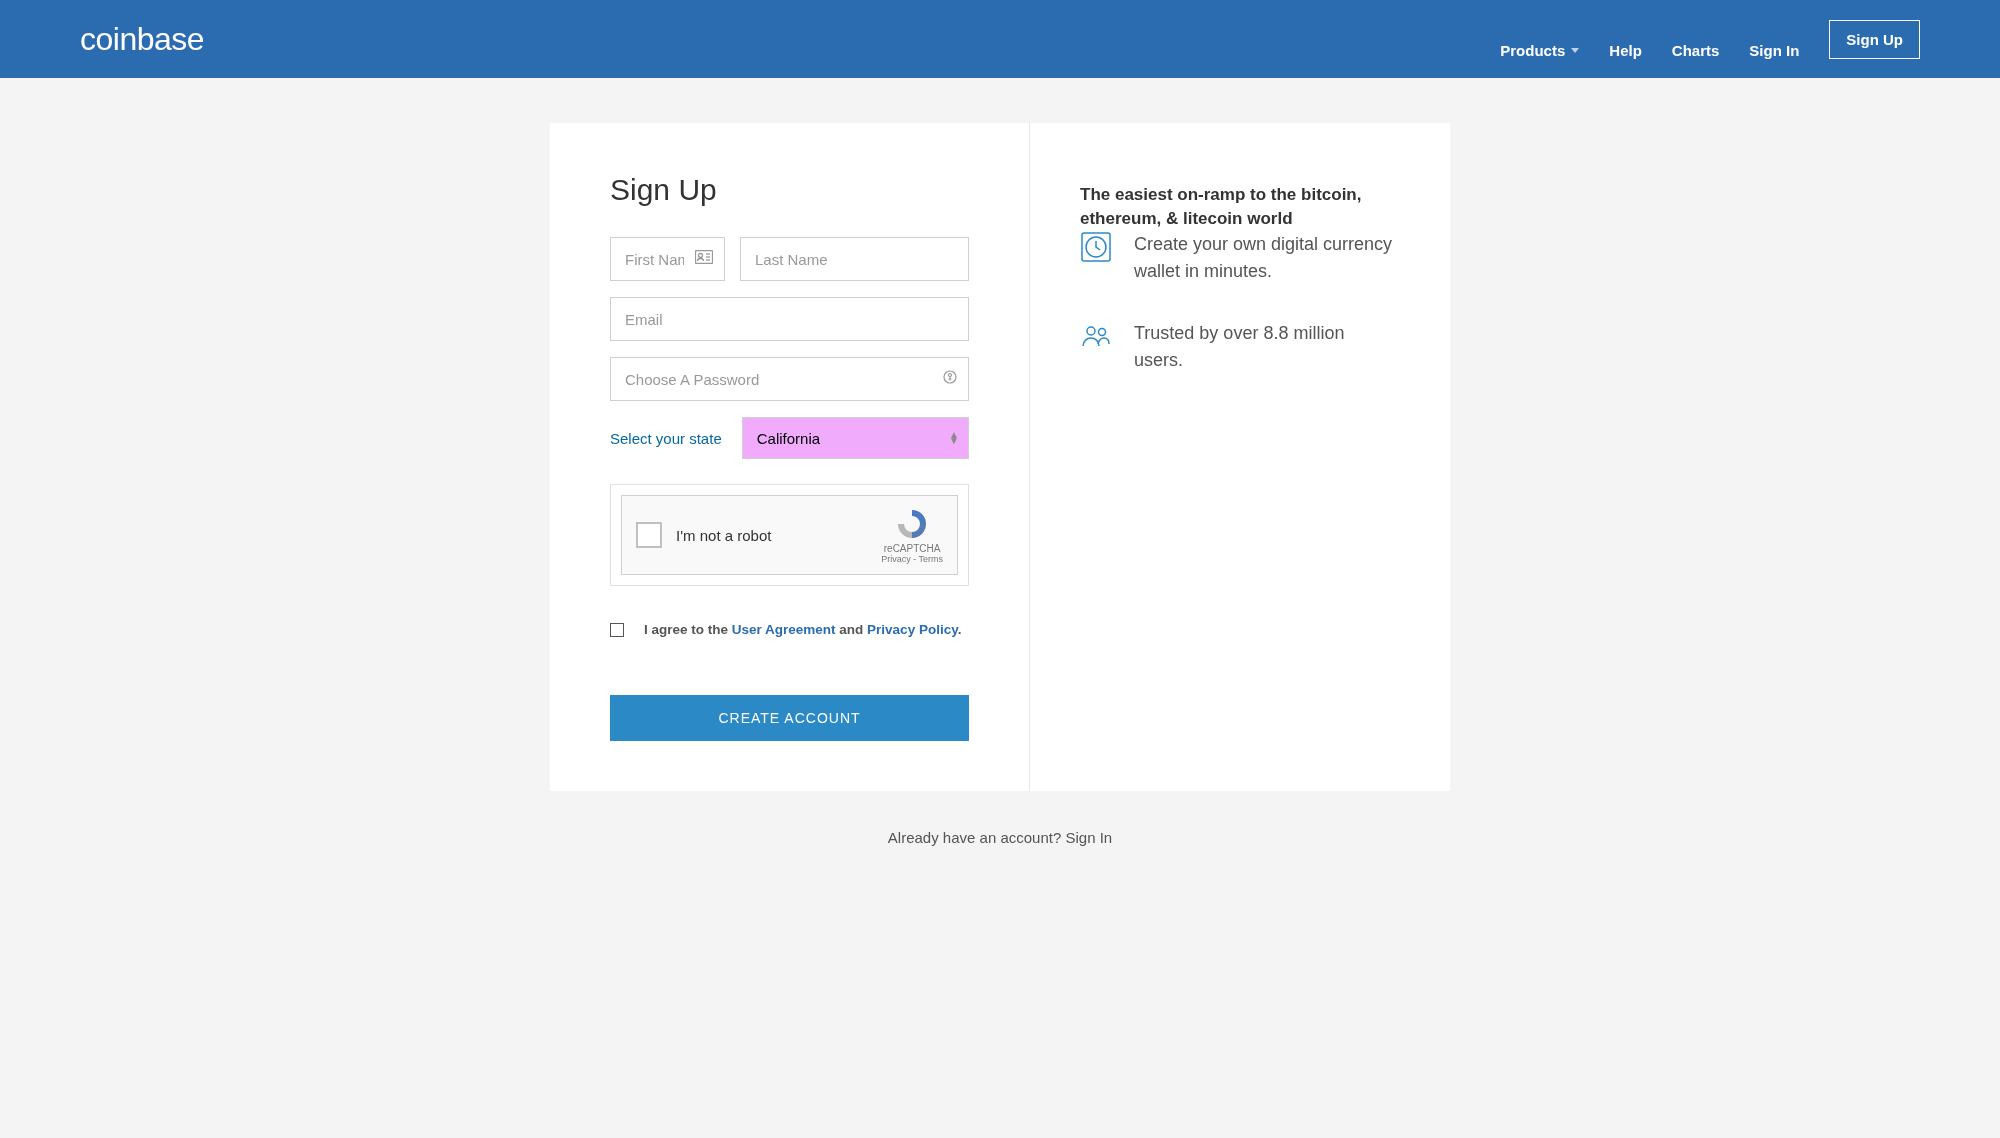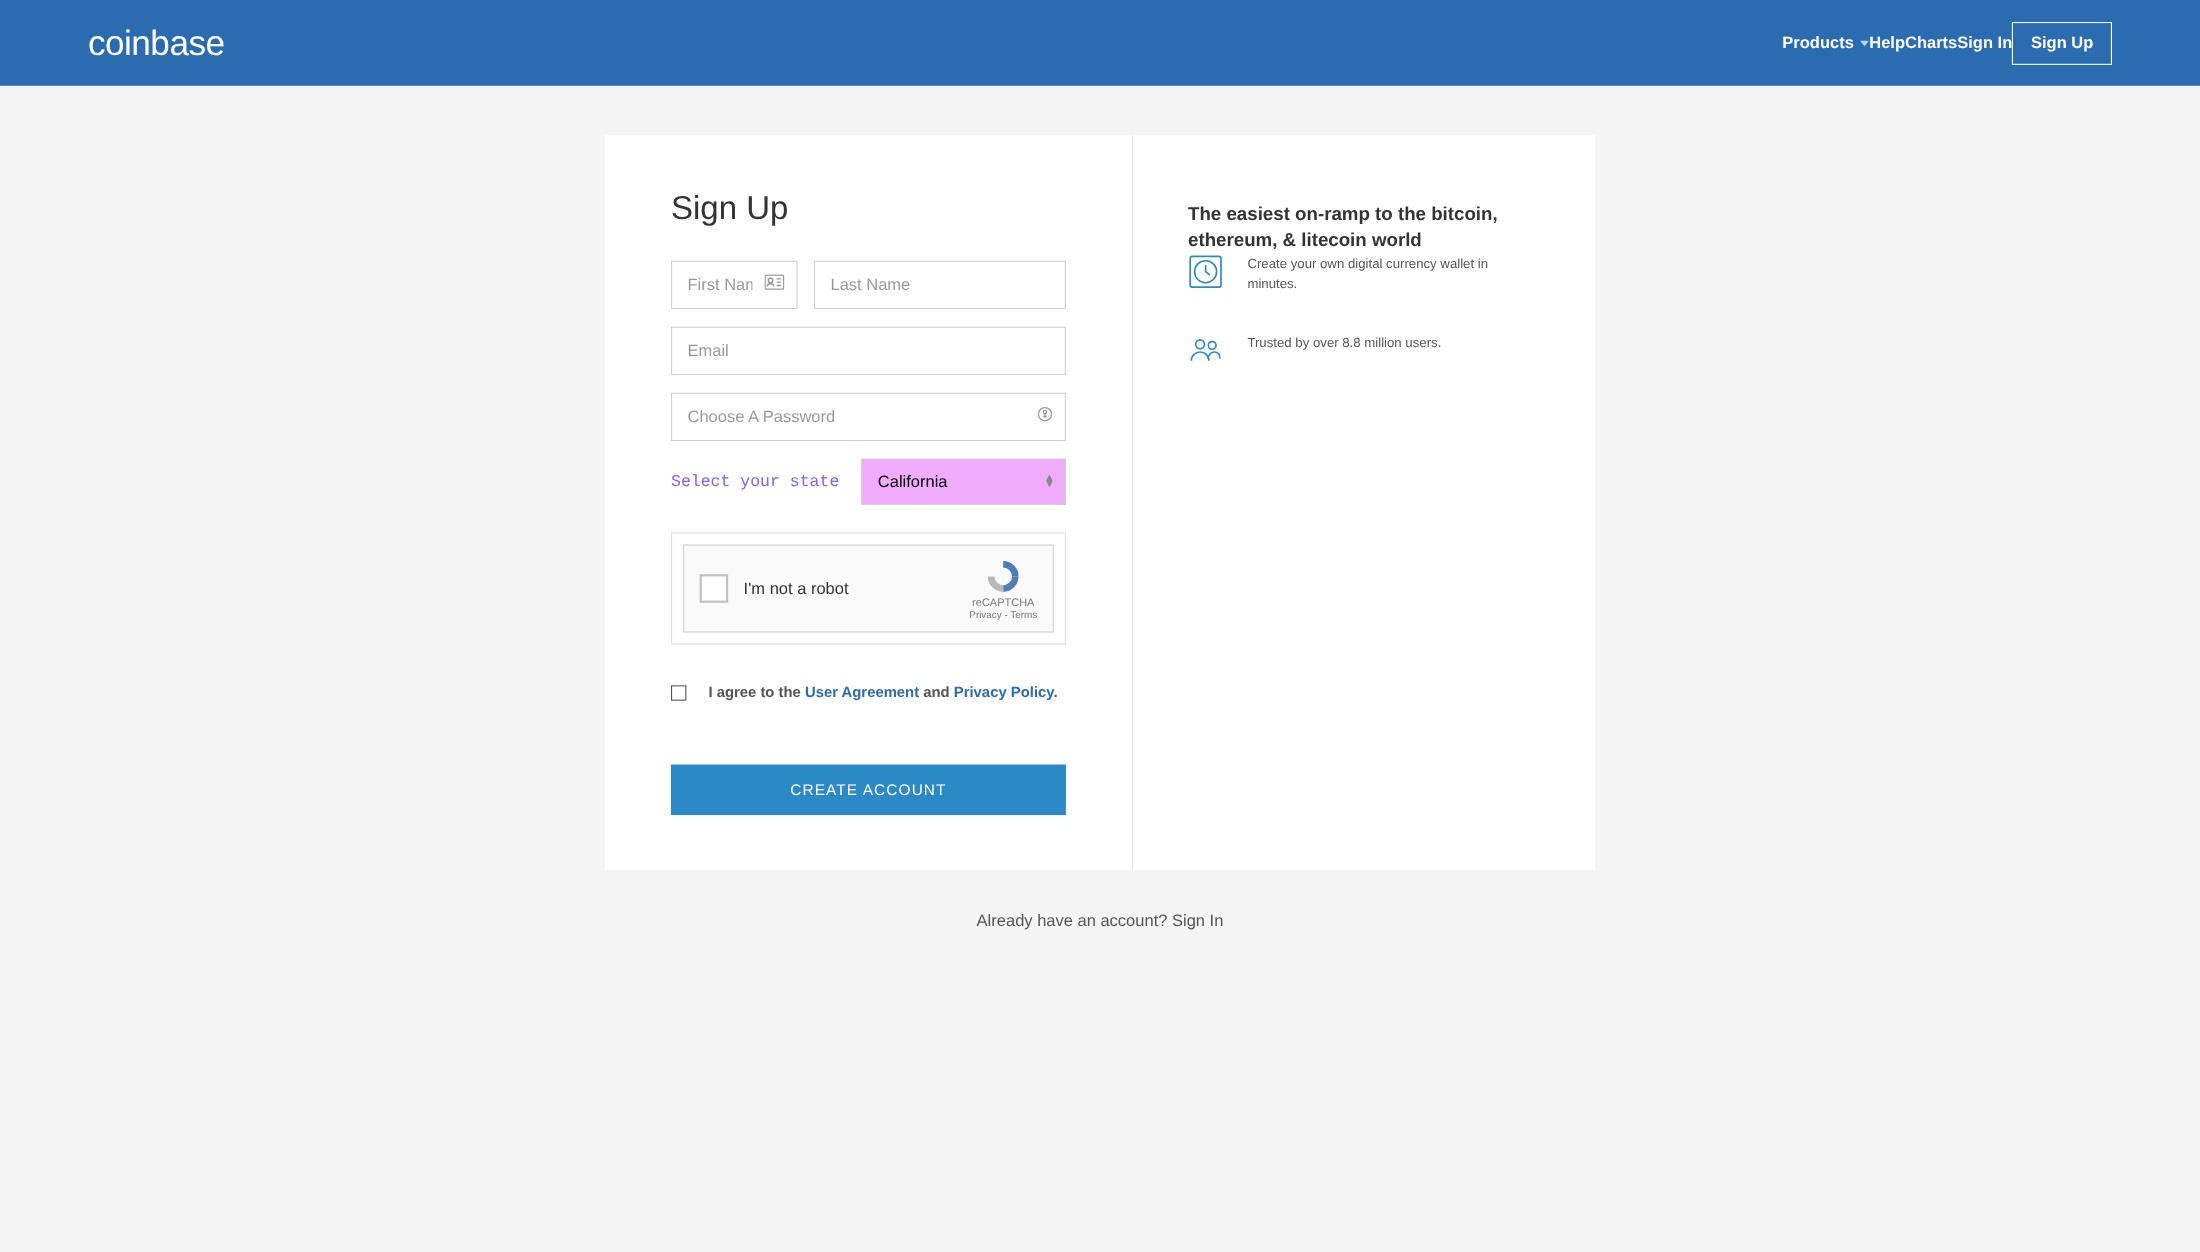--- a/index.html
+++ b/index.html
@@ -1,53 +1,53 @@
 <!DOCTYPE html>
 <html><head>
 <meta charset="utf-8">
 <style>
 * { margin: 0; padding: 0; box-sizing: border-box; }
 body { font-family: -apple-system, BlinkMacSystemFont, "Segoe UI", Helvetica, Arial, sans-serif; background: #f4f4f4; color: #333; }
 .header { background: #2b6cb0; height: 78px; display: flex; align-items: center; justify-content: space-between; padding: 0 80px; }
 .logo { color: #fff; font-size: 32px; font-weight: 400; letter-spacing: -0.5px; }
-.nav { display: flex; align-items: center; }
+.nav { display: flex; align-items: flex-end; gap: 30px; }
 .nav-item { color: #fff; font-size: 15px; font-weight: 600; text-decoration: none; cursor: pointer; display: flex; align-items: center; gap: 6px; }
 .nav-button { border: 1.5px solid #fff; padding: 10px 16px; color: #fff; font-size: 15px; font-weight: 600; cursor: pointer; background: transparent; }
 .caret-down { width: 0; height: 0; border-left: 4px solid transparent; border-right: 4px solid transparent; border-top: 5px solid rgba(255,255,255,0.7); display: inline-block; }
 .container { max-width: 900px; margin: 45px auto 0; background: #fff; display: flex; }
 .left { flex: 1; padding: 50px 60px 50px 60px; border-right: 1px solid #e8e8e8; }
 .right { width: 420px; padding: 60px 55px 50px 50px; }
 .title { font-size: 30px; font-weight: 400; color: #333; margin-bottom: 30px; }
 .row { display: flex; gap: 15px; margin-bottom: 16px; }
 .input { flex: 1; height: 44px; border: 1px solid #d0d0d0; padding: 0 14px; font-size: 15px; color: #333; outline: none; position: relative; }
 .input-wrapper { flex: 1; position: relative; display: flex; }
 .input-wrapper .input { width: 100%; padding-right: 40px; }
 .input-icon { position: absolute; right: 12px; top: 50%; transform: translateY(-50%); color: #999; }
 .input::placeholder { color: #999; }
 .state-row { display: flex; align-items: center; gap: 20px; margin-bottom: 25px; }
-.state-label { font-size: 15px; color: #8b5cf6; font-family: Liberation Mono, monospace; }
+.state-label { font-size: 15px; color: #0369a1; }
 .select-wrapper { position: relative; flex: 1; max-width: 235px; }
 .select { width: 100%; height: 42px; border: 1px solid #d0d0d0; padding: 0 14px; font-size: 15px; background: #f0abfc; appearance: none; outline: none; cursor: pointer; }
 .select-arrows { position: absolute; right: 10px; top: 50%; transform: translateY(-50%); font-size: 10px; color: #888; pointer-events: none; line-height: 6px; }
 .captcha-box { border: 1px solid #e0e0e0; padding: 10px; margin-bottom: 36px; }
 .captcha-inner { border: 1px solid #d0d0d0; background: #f9f9f9; height: 80px; display: flex; align-items: center; padding: 0 14px; position: relative; }
 .captcha-check { width: 26px; height: 26px; border: 2px solid #c0c0c0; background: #fff; margin-right: 14px; cursor: pointer; }
 .captcha-text { font-size: 15px; color: #333; }
 .captcha-badge { position: absolute; right: 14px; top: 10px; text-align: center; }
 .captcha-logo { width: 36px; height: 36px; margin: 0 auto 1px; }
 .captcha-label { font-size: 10px; color: #777; }
 .captcha-links { font-size: 9px; color: #777; }
 .agree-row { display: flex; align-items: center; gap: 20px; font-size: 13.5px; color: #555; margin-bottom: 22px; font-weight: bold; }
 .agree-checkbox { width: 14px; height: 14px; border: 1.5px solid #555; cursor: pointer; flex-shrink: 0; }
 .agree-row a { color: #2b6cb0; text-decoration: none; }
 .submit-btn { width: 100%; height: 46px; background: #2b8ac6; color: #fff; border: none; font-size: 14px; font-weight: 500; letter-spacing: 1px; cursor: pointer; margin-top: 36px; }
 .benefits-title { font-size: 17px; font-weight: 700; color: #333; line-height: 1.4; }
 .benefit { display: flex; gap: 22px; margin-bottom: 35px; align-items: flex-start; }
 .benefit-icon { width: 32px; height: 32px; flex-shrink: 0; color: #2b8ac6; }
-.benefit-text { font-size: 12px; color: #555; line-height: 1.5; }
+.benefit-text { font-size: 18px; color: #555; line-height: 1.5; }
 .footer-text { text-align: center; font-size: 15px; color: #555; padding: 38px 0; }
 .footer-text a { color: #555; text-decoration: none; cursor: pointer; }
 </style>
 </head>
 <body>
 
 <div class="header">
   <div class="logo">coinbase</div>
   <div class="nav">
     <a class="nav-item">

